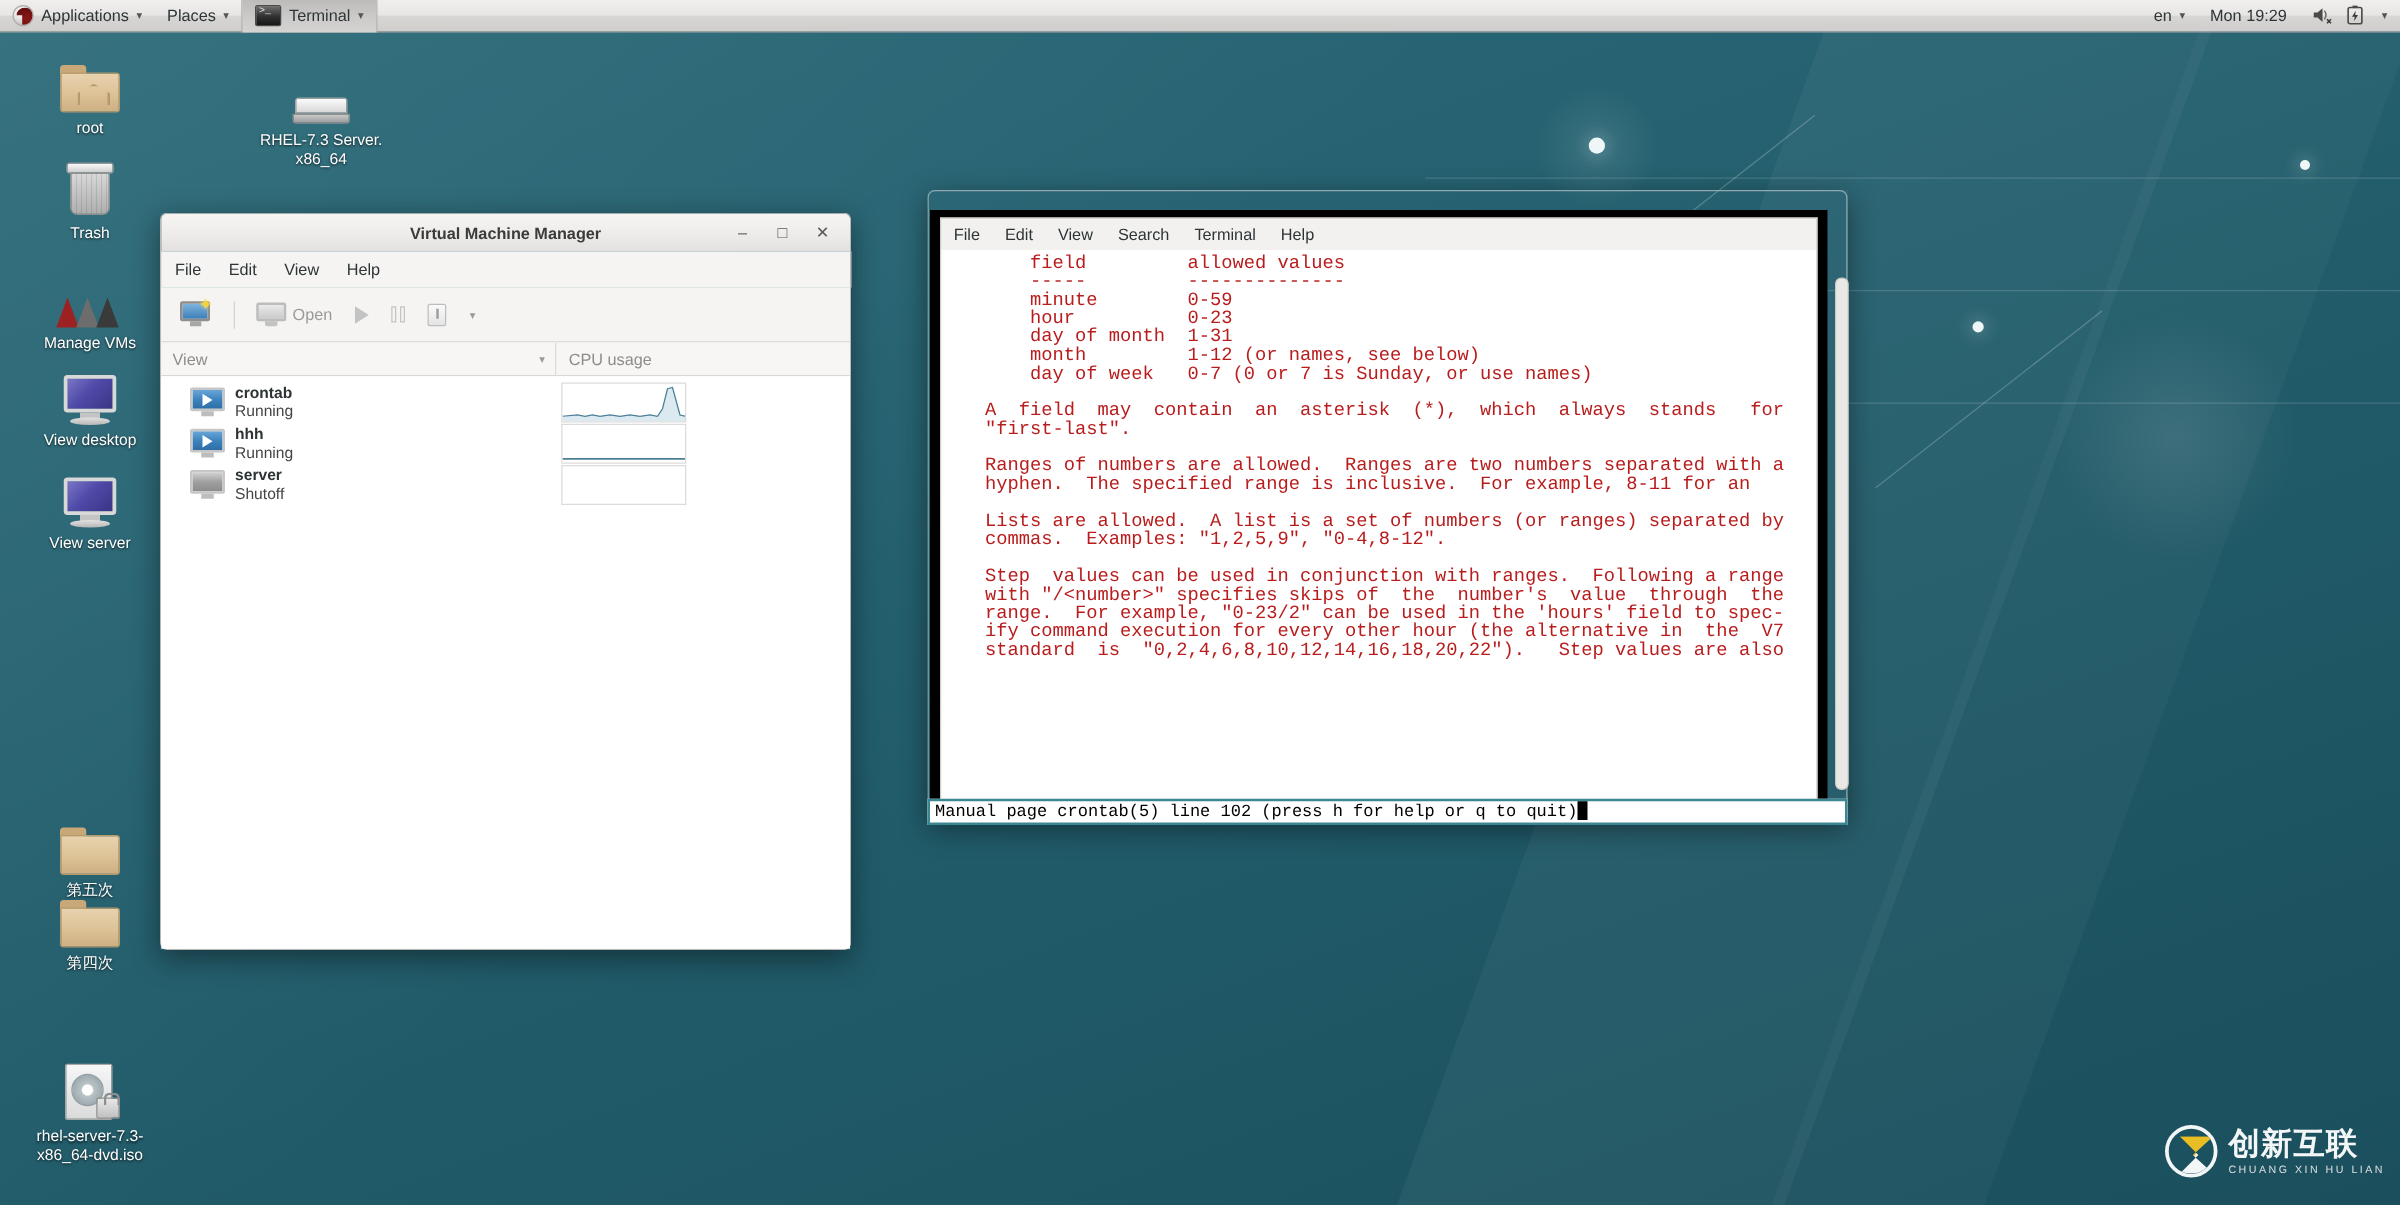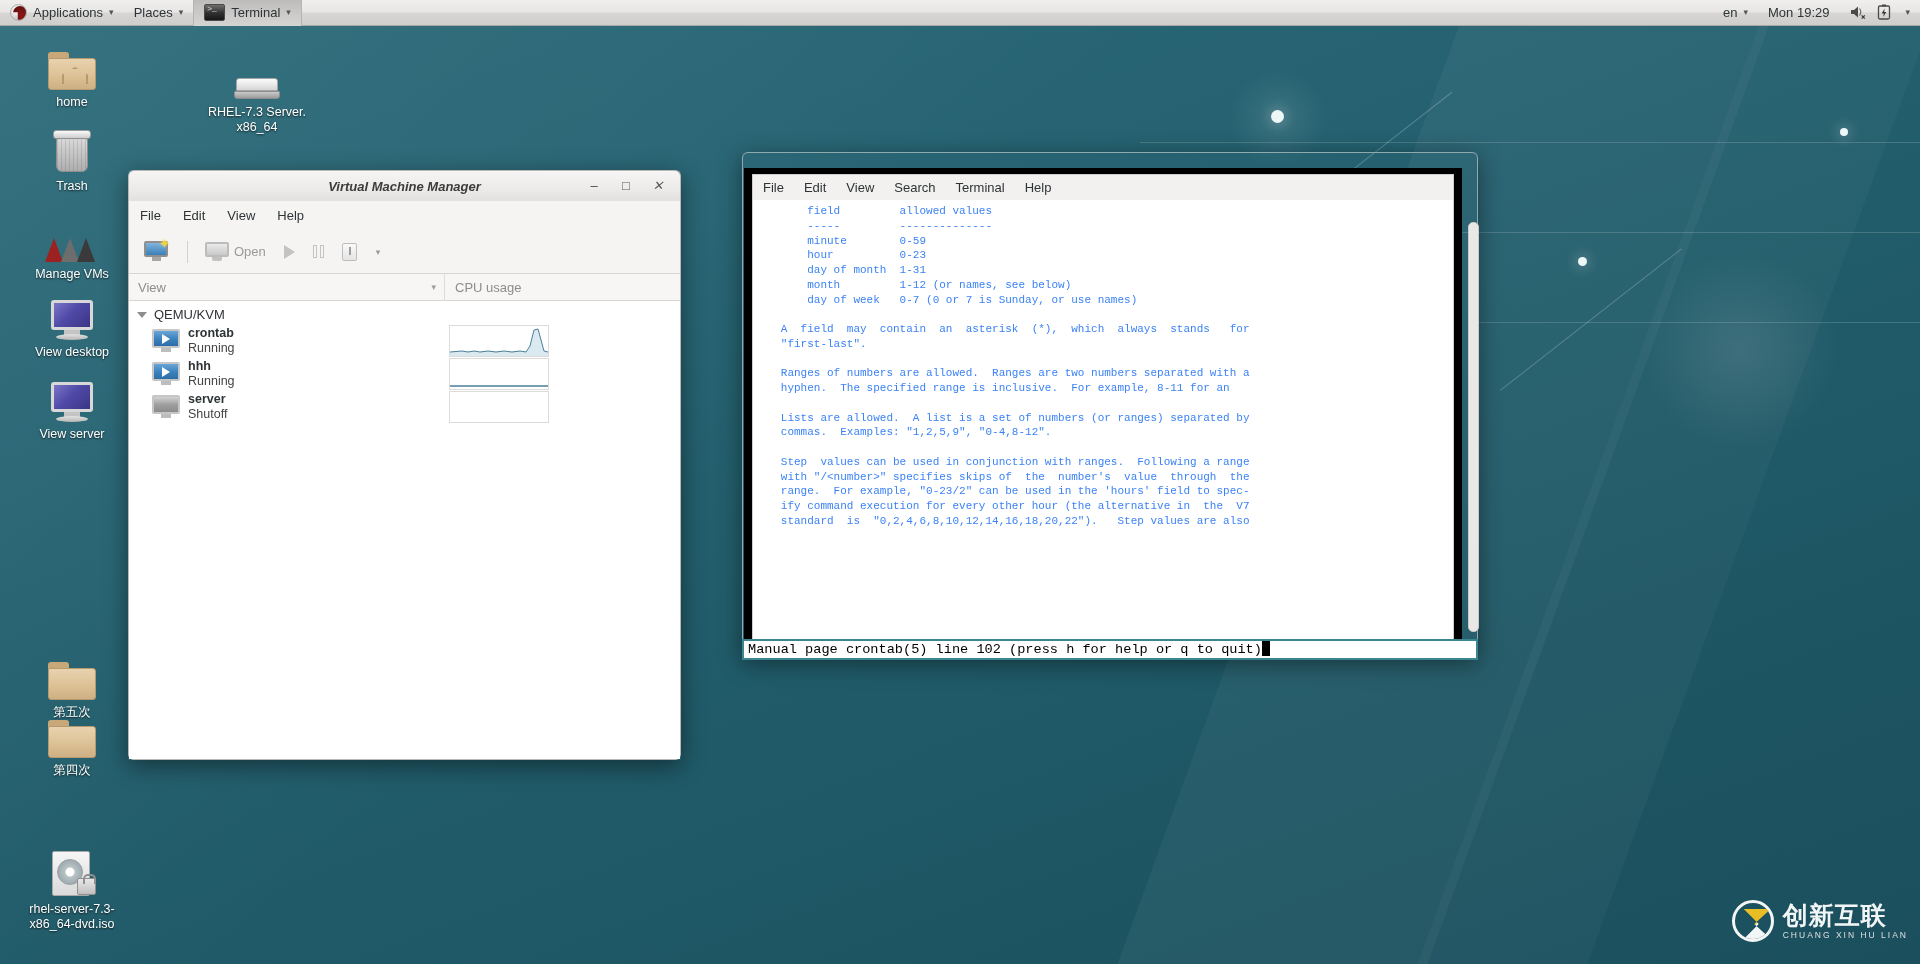--- a/index.html
+++ b/index.html
@@ -214,21 +214,20 @@
     box-shadow: 0 6px 22px rgba(0,0,0,0.45);
   }
   .titlebar {
     height: 31px;
     background: linear-gradient(to bottom, #f6f5f4 0%, #edecea 55%, #e2e1df 100%);
     border: 1px solid #b9b8b6;
     border-bottom: none;
     border-radius: 6px 6px 0 0;
     display: flex; align-items: center;
     position: relative;
-    font-style: italic;
   }
   .titlebar .title {
     position: absolute; left: 0; right: 0; text-align: center;
     font-size: 13px; color: #3b3b3b; font-weight: 600;
     pointer-events: none;
   }
   .win-btns {
     margin-left: auto; display: flex; align-items: center;
     gap: 16px; padding-right: 14px; z-index: 2;
   }
@@ -390,23 +389,23 @@
   #term-menubar {
     height: 26px; background: #f2f1ef;
     display: flex; align-items: center;
     font-size: 13px; color: #2e3436;
     border: 1px solid #cfcecc; border-bottom: none;
   }
   #term-menubar span { padding: 0 10px; line-height: 26px; cursor: default; }
   #term-screen {
     height: 454px;
     background: #ffffff;
-    color: #3b82f6;
+    color: #b91c1c;
     font-family: "Liberation Mono", monospace;
-    font-size: 11px;
+    font-size: 15px;
     line-height: 14.75px;
     padding: 4px 8px 0 8px;
     white-space: pre;
     overflow: hidden;
     border: 1px solid #cfcecc; border-top: none;
     position: relative;
   }
   #term-status {
     position: absolute; left: 742px; top: 639px;
     width: 736px; height: 21px;
@@ -525,21 +524,21 @@
   </div>
 </div>
 
 <div class="desk-icon" style="left:16px;top:38px;">
   <div class="glyph">
     <div class="folder home">
         <div class="tab"></div>
         <div class="body"></div>
       </div>
   </div>
-  <span class="label">home</span>
+  <span class="label">root</span>
 </div>
 
 <div class="desk-icon" style="left:16px;top:122px;">
   <div class="glyph">
     <div class="trash">
         <div class="lid"></div>
         <div class="can"></div>
       </div>
   </div>
   <span class="label">Trash</span>
@@ -674,24 +673,20 @@
       <div class="c-name">
         <span>View</span>
         <span style="font-size:9px;color:#9a9a9a;">▾</span>
       </div>
       <div class="c-cpu">
         <span>CPU usage</span>
       </div>
     </div>
 
     <div id="vmm-list">
-      <div class="host-row">
-        <span class="tri"></span>
-        <span>QEMU/KVM</span>
-      </div>
 
       <div class="vm-row">
         <span class="vm-icon">
           <span class="scr"></span>
             <span class="play"></span>
             <span class="base2"></span>
         </span>
         <span class="vmtexts">
           <span class="vmname" style="display:block;">crontab</span>
           <span class="vmstate" style="display:block;">Running</span>

